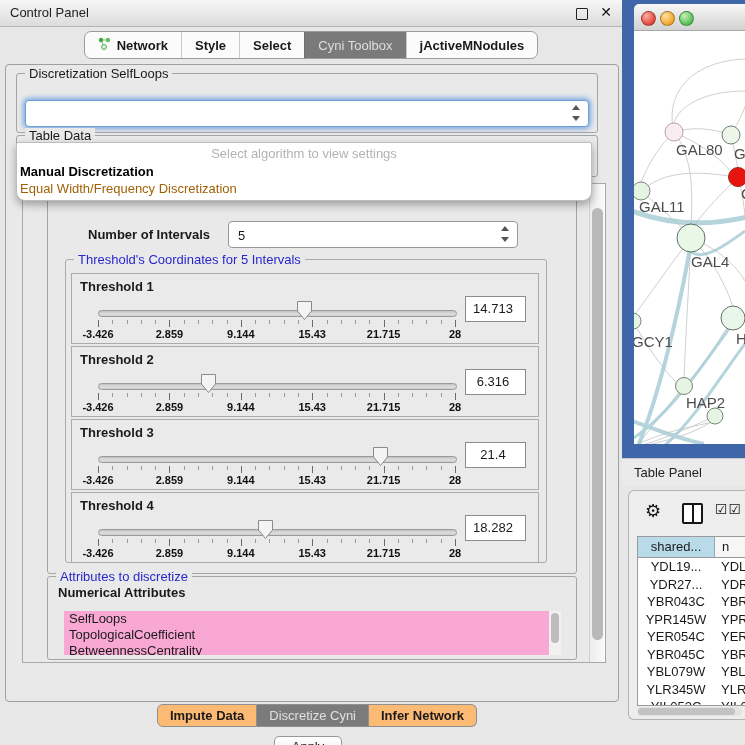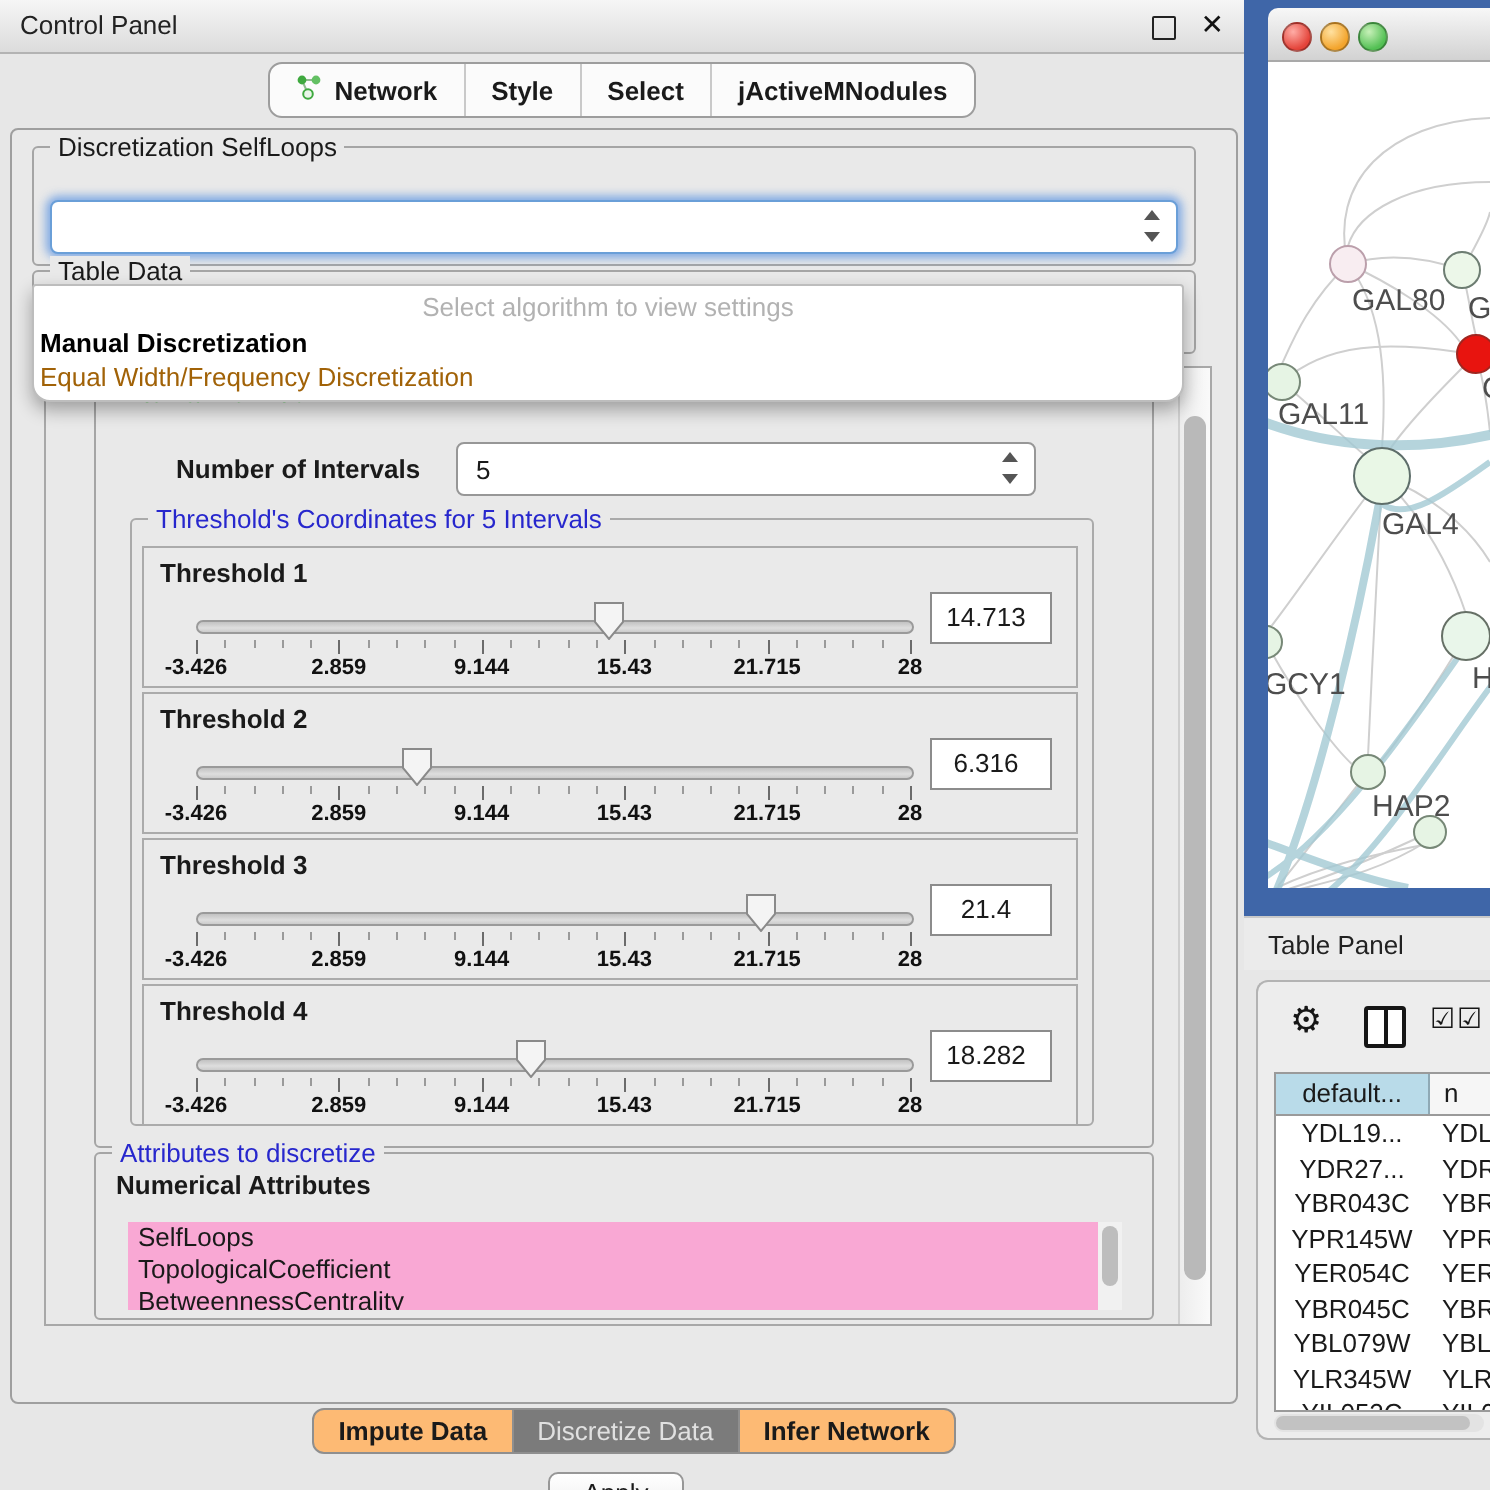--- a/index.html
+++ b/index.html
@@ -128,20 +128,23 @@
             <circle cx="6" cy="10" r="2.4" fill="#e9f6e9" stroke="#3fa93f"></circle>
           </svg>
         </span>
         <span>Network</span>
       </div>
       <div class="tab">
           <span>Style</span>
         </div>
       <div class="tab">
           <span>Select</span>
+        </div>
+      <div class="tab active">
+          <span>Cyni Toolbox</span>
         </div>
       <div class="tab">
           <span>jActiveMNodules</span>
         </div>
     </div>
   </div>
 
   <div id="mainpanel" class="abs">
 
     <div class="grp" style="left:10px;top:8px;width:580px;height:58px;">
@@ -360,21 +363,21 @@
         <div id="attr-scroll" style="left:auto;right:15px;top:34px;height:44px;" class="abs">
             <div class="thumb"></div>
           </div>
       </div>
     </div>
 
     <div id="apply-btn" class="abs">Apply</div>
 
     <div id="bottom-tabs" class="abs" style="top:639px;">
       <div class="btab">Impute Data</div>
-      <div class="btab active">Discretize Data</div>
+      <div class="btab active">Discretize Cyni</div>
       <div class="btab">Infer Network</div>
     </div>
   </div>
 
   <div id="netwin" class="abs">
     <div id="nettitle">
       <span class="light red"></span>
       <span class="light yellow"></span>
       <span class="light green"></span>
     </div>
@@ -441,21 +444,21 @@
     <span class="t">Table Panel</span>
   </div>
 
   <div id="tpanel" class="abs">
     <span class="gear">⚙</span>
     <span class="colicon"></span>
     <span class="checks">☑☑</span>
 
     <div id="ttable">
       <div class="trow thead">
-        <div class="c1">default...</div>
+        <div class="c1">shared...</div>
         <div class="c2">n</div>
       </div>
       <div id="trows">
           <div class="trow">
             <div class="c1">YDL19...</div>
             <div class="c2">YDL1</div>
           </div>
           <div class="trow">
             <div class="c1">YDR27...</div>
             <div class="c2">YDR2</div>

